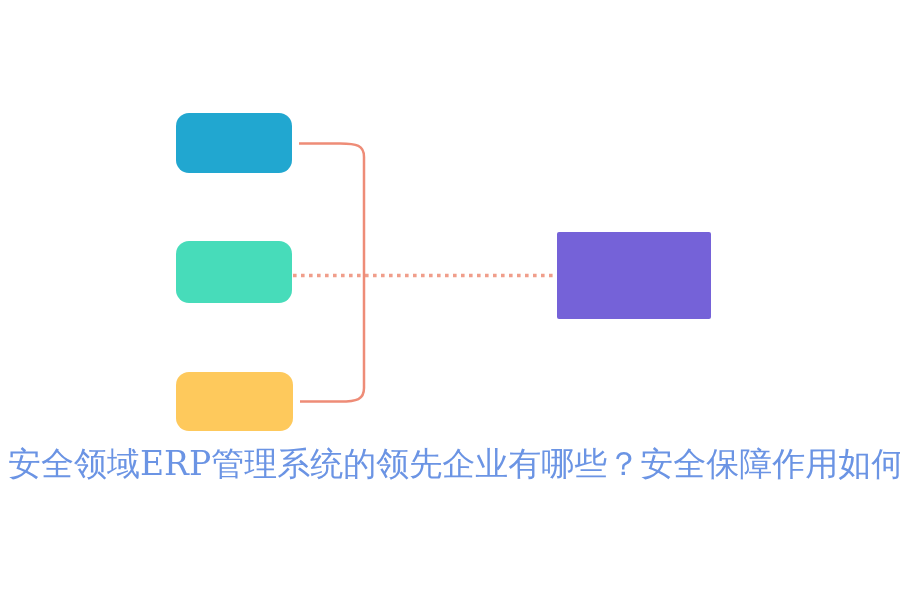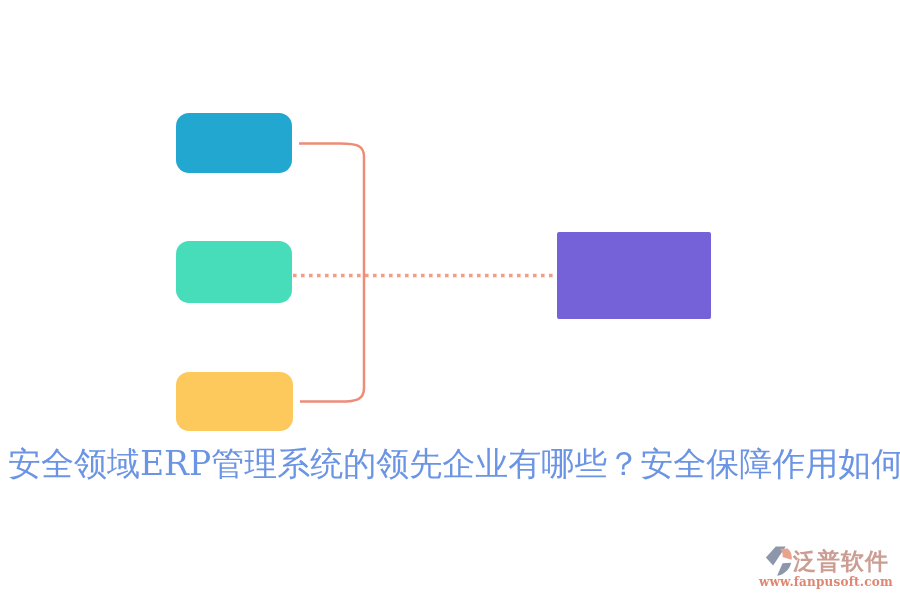--- a/index.html
+++ b/index.html
@@ -77,25 +77,14 @@
 
     <rect x="176" y="113" width="116" height="60" rx="13" fill="#21a7d0"></rect>
     <rect x="176" y="241" width="116" height="62" rx="13" fill="#47dcba"></rect>
     <rect x="176" y="372" width="117" height="59" rx="13" fill="#fec95c"></rect>
 
     <rect x="557" y="232" width="154" height="87" rx="2" fill="#7562d8"></rect>
   </svg>
 
   <div class="caption-title" style="color: rgb(107, 148, 228);">安全领域ERP管理系统的领先企业有哪些？安全保障作用如何？</div>
 
-  <div class="watermark">
-    <div class="wm-row">
-      <svg class="wm-logo" width="27" height="32" viewBox="0 0 30 34">
-        <path d="M12 1 L23 1 L9 22 L1 13 Z" fill="#8d96aa"></path>
-        <path d="M25 3 C 29 6 30.5 11 29.5 15.5 L19.5 12.5 C 20 8.5 19 6 16.5 3.8 Z" fill="#e7a38e"></path>
-        <path d="M29 19 C 27.5 26.5 21.5 32 13.5 33.5 L19.5 19.5 Z" fill="#8d96aa"></path>
-      </svg>
-      <span class="wm-brand" style="color: rgb(203, 157, 147);">泛普软件</span>
-    </div>
-    <div class="wm-url" style="color: rgb(224, 133, 112);">www.fanpusoft.com</div>
-  </div>
 
 </div>
 
 </body></html>

